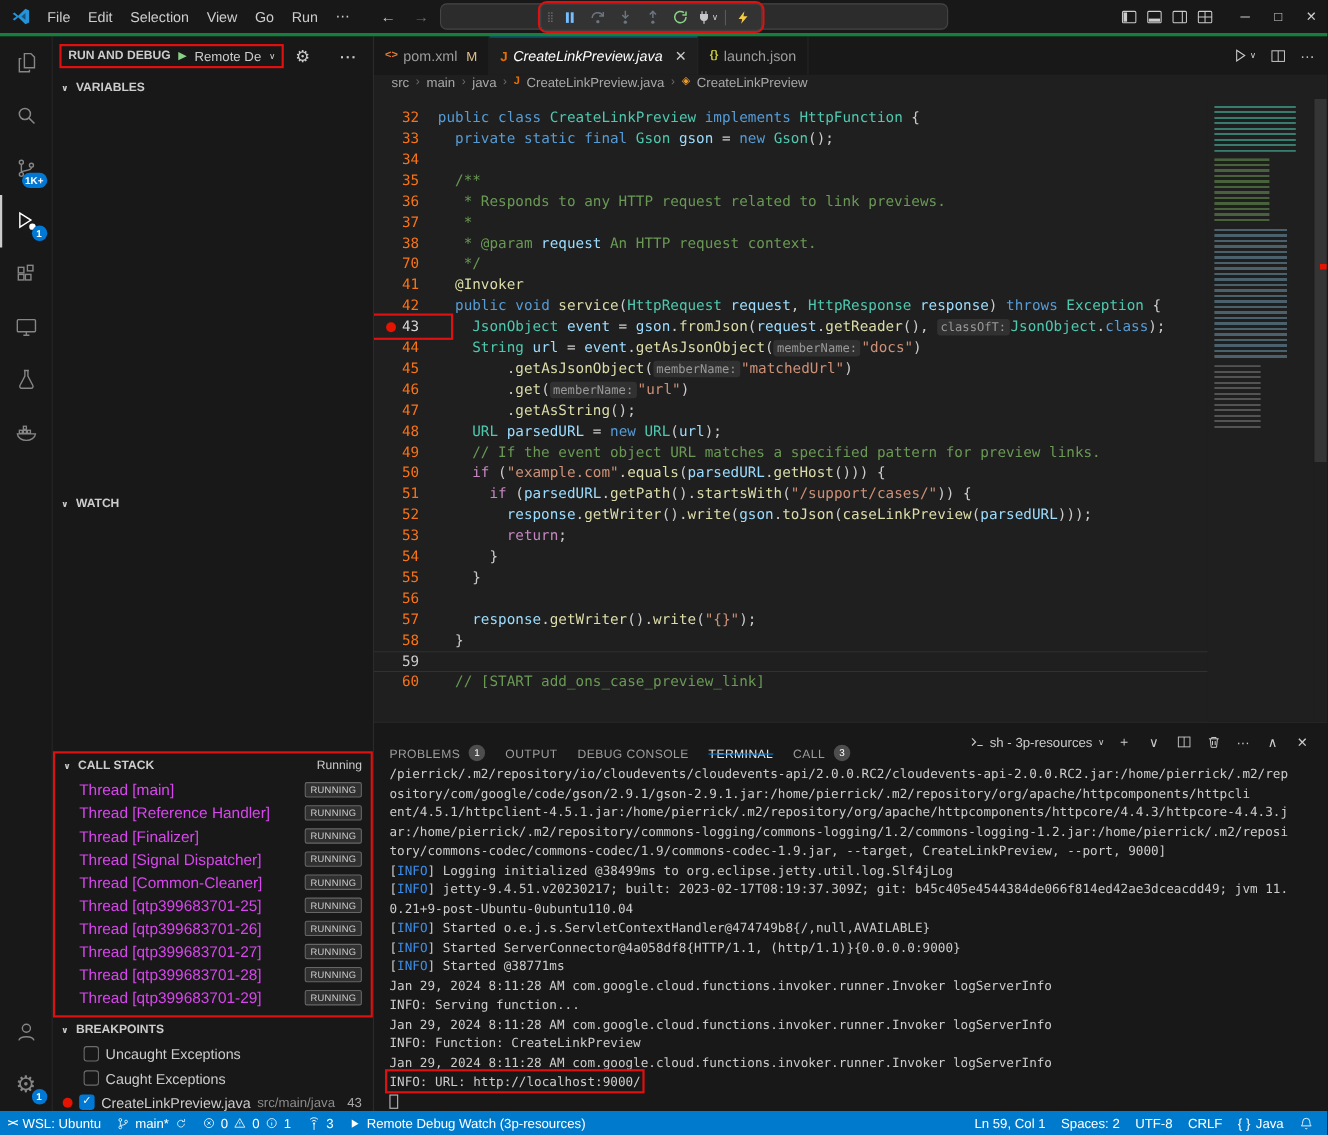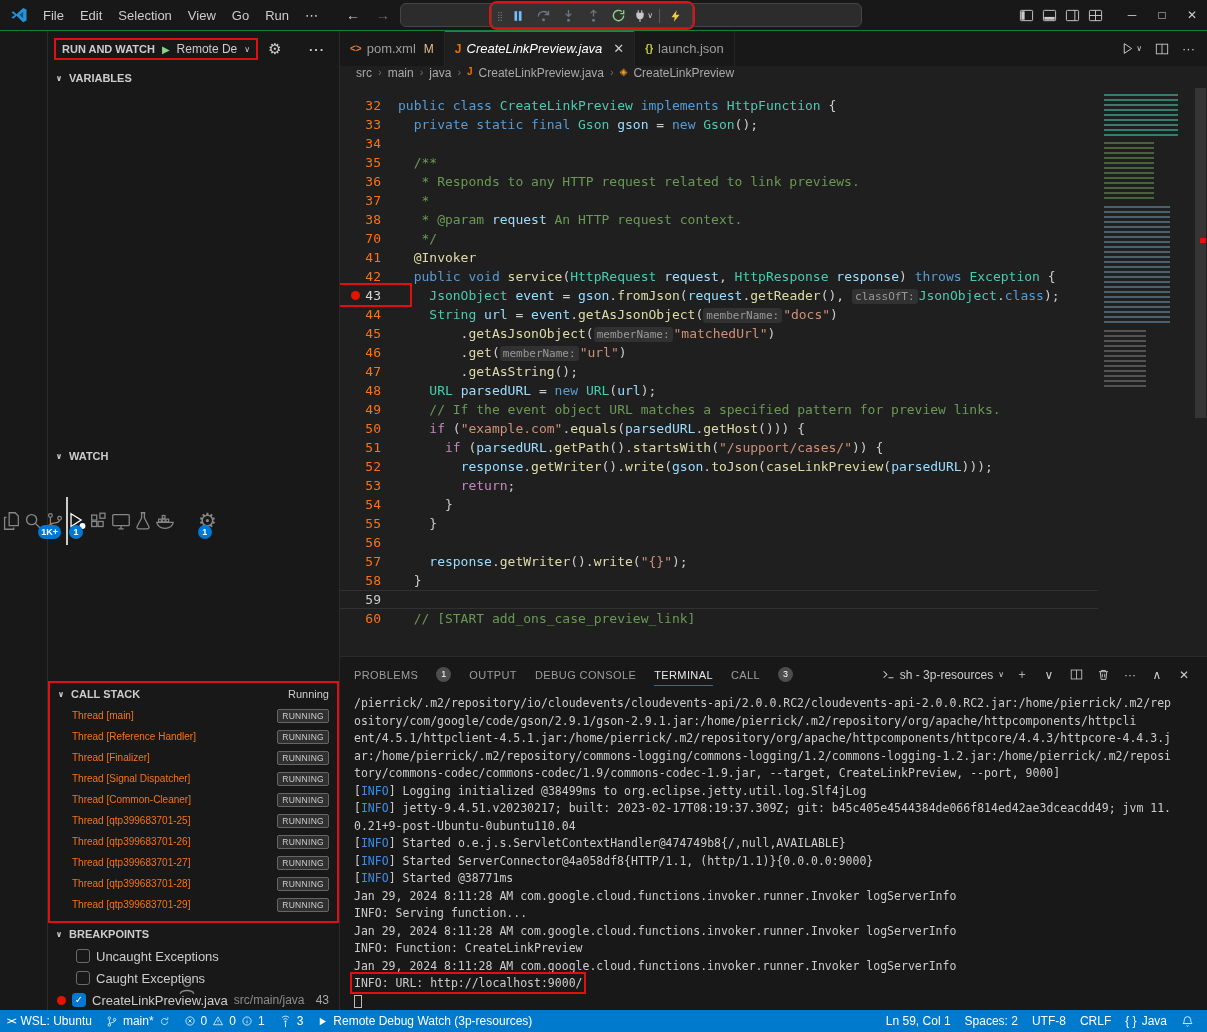--- a/index.html
+++ b/index.html
@@ -1,40 +1,40 @@
 <!DOCTYPE html>
 <html><head>
 <meta charset="utf-8">
 <style>
   *{box-sizing:border-box;margin:0;padding:0}
   body{background:#101010;font-family:"Liberation Sans","DejaVu Sans",sans-serif}
   .window{width:1207px;height:1032px;background:#181818;color:#ccc;font-size:13px;position:relative;overflow:hidden;display:flex;flex-direction:column}
 
   
-  .titlebar{flex:0 0 30px;display:flex;align-items:center;background:#181818;border-bottom:1px solid #15803d;position:relative;z-index:5}
+  .titlebar{flex:0 0 30px;display:flex;align-items:center;background:#181818;border-bottom:3px solid #15803d;position:relative;z-index:5}
   .logo{width:18px;height:18px;margin:0 7px 0 10px;flex:0 0 auto}
   .menus{display:flex;align-items:center}
   .menu-item{padding:0 8px;font-size:13px;color:#cccccc;white-space:nowrap}
   .nav-arrows{display:flex;gap:16px;margin-left:20px;font-size:14px}
   .nav-arrows .fwd{color:#6e6e6e}
   .cmd-center{position:absolute;left:400px;top:3px;width:462px;height:24px;background:#2c2c2c;border:1px solid #454545;border-radius:6px}
   .dbg-wrap{position:absolute;left:489px;top:1px;border:2px solid #e01010;border-radius:8px;z-index:6}
   .dbg-toolbar{display:flex;align-items:center;background:#333333;border:1px solid #454545;border-radius:5px;height:25px;padding:0 4px}
   .grip{color:#6a6a6a;font-size:9px;letter-spacing:-1px;padding:0 3px 0 1px}
   .dbg-btn{width:25px;height:24px;display:flex;align-items:center;justify-content:center}
   .dbg-sep{width:1px;height:14px;background:#5a5a5a;margin:0 3px}
   .chev{font-size:8px;color:#ccc}
   .win-controls{margin-left:auto;display:flex;align-items:center;height:30px}
   .layout-icons{display:flex;gap:8px;margin-right:14px;align-items:center}
   .wc-btn{width:30px;height:30px;display:flex;align-items:center;justify-content:center;font-size:12px;color:#ccc}
 
   
   .main{flex:1;display:flex;min-height:0}
 
-  .activitybar{width:48px;flex:0 0 48px;background:#181818;border-right:1px solid #2b2b2b;display:flex;flex-direction:row;align-items:center}
+  .activitybar{width:48px;flex:0 0 48px;background:#181818;border-right:1px solid #2b2b2b;display:flex;flex-direction:column;align-items:center}
   .ab-item{width:48px;height:48px;display:flex;align-items:center;justify-content:center;position:relative;color:#868686}
   .ab-item.active{color:#ffffff;box-shadow:inset 2px 0 0 #cccccc}
   .ab-badge{position:absolute;right:5px;bottom:6px;background:#0078d4;color:#fff;font-size:9px;line-height:14px;min-width:14px;height:14px;border-radius:8px;text-align:center;padding:0 3px;font-weight:700}
   .ab-bottom{margin-top:auto}
   .gear-glyph{font-size:21px;line-height:1}
 
   
   .sidebar{width:292px;flex:0 0 292px;background:#181818;border-right:1px solid #2b2b2b;display:flex;flex-direction:column;overflow:hidden}
   .sb-header{flex:0 0 36px;display:flex;align-items:center;padding:0 6px}
   .sb-red{display:flex;align-items:center;border:2px solid #e01010;padding:2px 6px;gap:7px}
@@ -44,21 +44,21 @@
   .gear{margin-left:10px;font-size:15px;color:#ccc}
   .more{margin-left:auto;padding-right:8px;color:#ccc;letter-spacing:1px;font-weight:700}
   .section{display:flex;flex-direction:column;overflow:hidden}
   .sec-head{flex:0 0 22px;display:flex;align-items:center;gap:3px;padding-left:4px;font-size:11px;font-weight:700;color:#cccccc}
   .sec-chev{font-size:8px;color:#ccc;width:14px;text-align:center}
   .sec-variables{height:378px}
   .sec-watch{height:236px}
   .sec-callstack{height:242px;border:2px solid #e01010}
   .cs-running{margin-left:auto;margin-right:8px;font-size:11px;font-weight:400;color:#cccccc}
   .thread-row{height:21px;display:flex;align-items:center;padding:0 8px 0 22px}
-  .thread-name{font-size:10px;color:#f97316;flex:1;white-space:nowrap}
+  .thread-name{font-size:14px;color:#d946ef;flex:1;white-space:nowrap}
   .run-badge{font-size:8.5px;color:#cccccc;border:1px solid #666;background:#303030;padding:1px 4px;border-radius:2px;letter-spacing:.3px;white-space:nowrap}
   .sec-breakpoints{flex:1}
   .bp-row{height:22px;display:flex;align-items:center;gap:6px;padding-left:28px}
   .bp-row.has-dot{padding-left:9px}
   .checkbox{width:14px;height:14px;border:1px solid #6b6b6b;border-radius:3px;font-size:10px;line-height:12px;text-align:center;color:#fff;flex:0 0 14px}
   .checkbox.checked{background:#0078d4;border-color:#0078d4}
   .bp-red-dot{width:9px;height:9px;border-radius:50%;background:#e51400;flex:0 0 9px}
   .bp-label{color:#cccccc;white-space:nowrap}
   .bp-path{color:#8c8c8c;font-size:12px;white-space:nowrap}
   .bp-line{margin-left:auto;margin-right:10px;color:#aaa;font-size:12px}
@@ -103,21 +103,21 @@
   .mm2{top:54px;width:50px;height:58px;background:repeating-linear-gradient(180deg,rgba(106,153,85,.55) 0 2px,transparent 2px 5px)}
   .mm3{top:118px;width:66px;height:118px;background:repeating-linear-gradient(180deg,rgba(156,220,254,.35) 0 2px,transparent 2px 5px)}
   .mm4{top:242px;width:42px;height:58px;background:repeating-linear-gradient(180deg,rgba(204,204,204,.3) 0 2px,transparent 2px 5px)}
   .vscroll{width:13px;flex:0 0 13px;position:relative;background:#1f1f1f}
   .vthumb{position:absolute;top:0;left:1px;width:11px;height:330px;background:rgba(121,121,121,.25)}
   .ruler-bp{position:absolute;right:1px;top:150px;width:6px;height:5px;background:#e51400}
 
   
   .panel{flex:0 0 354px;border-top:1px solid #2b2b2b;background:#181818;display:flex;flex-direction:column;overflow:hidden}
   .panel-head{flex:0 0 35px;display:flex;align-items:center;padding:0 14px;gap:18px}
-  .panel-tab{display:flex;align-items:center;gap:18px;font-size:11px;letter-spacing:.4px;color:#9d9d9d;height:35px;position:relative}
+  .panel-tab{display:flex;align-items:flex-end;gap:8px;font-size:11px;letter-spacing:.4px;color:#9d9d9d;height:35px;position:relative}
   .panel-tab.active{color:#e7e7e7}
   .panel-tab.active::after{content:"";position:absolute;bottom:6px;left:0;right:0;height:1px;background:#0078d4}
   .pt-badge{background:#4d4d4d;color:#fff;border-radius:50%;min-width:15px;height:15px;line-height:15px;text-align:center;font-size:9px}
   .panel-right{margin-left:auto;display:flex;align-items:center;gap:9px;color:#ccc;font-size:12px}
   .term-sel{display:flex;align-items:center;gap:5px;white-space:nowrap}
   .p-icon{width:18px;text-align:center;font-size:12px;display:flex;align-items:center;justify-content:center}
   .terminal{flex:1;padding:3px 0 0 14px;overflow:hidden}
   .term-line{height:17.5px;white-space:pre;font:11.5px/17.5px "DejaVu Sans Mono","Liberation Mono",monospace;color:#ccc}
   .tt-p{color:#cccccc}.tt-i{color:#3b8eea}
   .red-inline{outline:2px solid #e01010;outline-offset:2px}
@@ -307,21 +307,21 @@
         </div>
       <div class="ab-item">
           <span class="gear-glyph">⚙</span>
           <span class="ab-badge">1</span>
         </div>
     </div>
 
     <div class="sidebar">
       <div class="sb-header">
         <div class="sb-red">
-          <span class="sb-title">RUN AND WATCH</span>
+          <span class="sb-title">RUN AND DEBUG</span>
           <span class="start-btn">▶</span>
           <span class="cfg">Remote De</span>
           <span class="chev">∨</span>
         </div>
         <span class="gear">⚙</span>
         <span class="more">···</span>
       </div>
 
       <div class="section sec-variables">
         <div class="sec-head">

